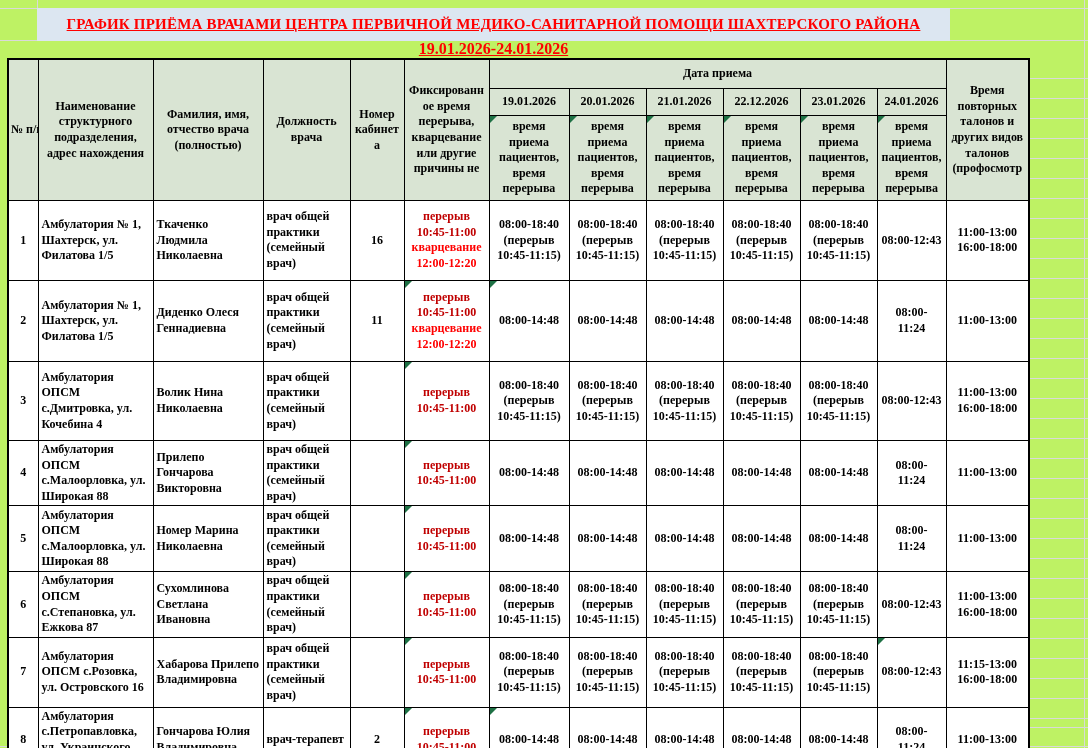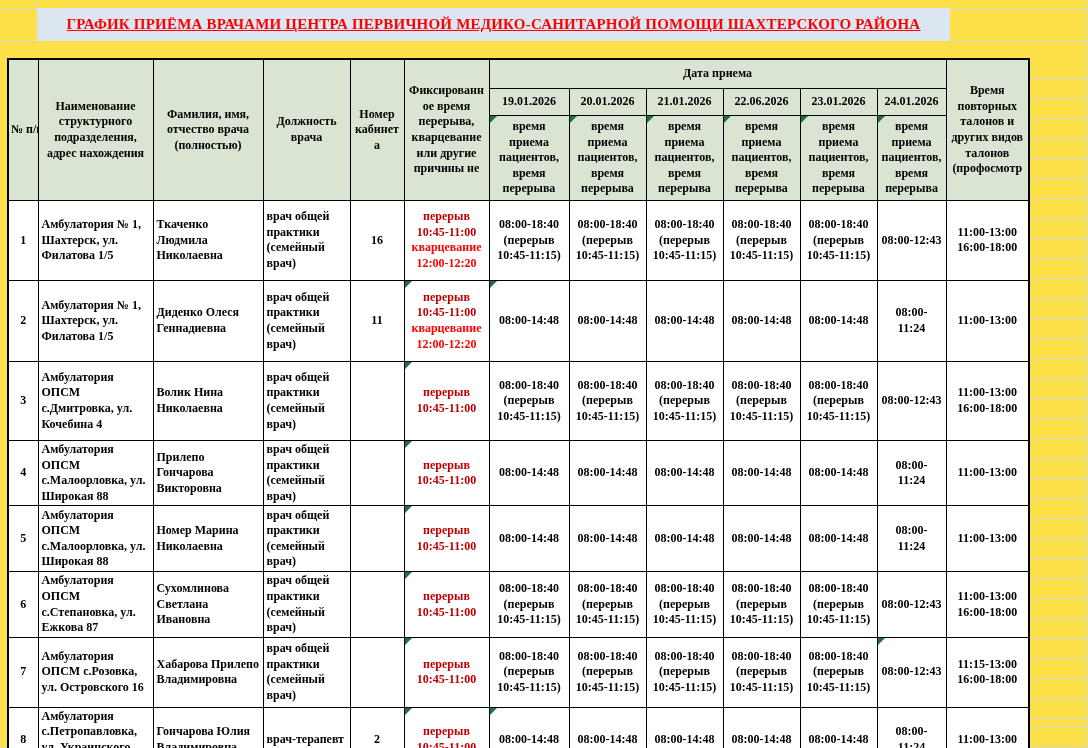--- a/index.html
+++ b/index.html
@@ -1,17 +1,17 @@
 <!DOCTYPE html>
 <html lang="ru"><head>
 <meta charset="utf-8">
 <style>
   html,body{margin:0;padding:0;background:#fff;}
   .canvas{
-    position:relative;width:1088px;height:748px;background:#fde047;
+    position:relative;width:1088px;height:748px;background:#bef264;
     font-family:"Liberation Serif","DejaVu Serif",serif;overflow:hidden;
   }
   
   .margin-grid{position:absolute;inset:0;pointer-events:none;}
   
   .title-band{
     position:absolute;left:37px;top:8px;width:913px;height:33px;
     background:#dce6f1;display:flex;align-items:center;justify-content:center;
   }
   .title-line1{
@@ -134,20 +134,21 @@
       <line x1="799.5" y1="727" x2="799.5" y2="746"></line>
       <line x1="876.5" y1="727" x2="876.5" y2="746"></line>
       <line x1="945.5" y1="727" x2="945.5" y2="746"></line>
       <line x1="1028.5" y1="727" x2="1028.5" y2="746"></line>
     </g>
   </svg>
 
   <div class="title-band">
     <span class="title-line1">ГРАФИК ПРИЁМА ВРАЧАМИ ЦЕНТРА ПЕРВИЧНОЙ МЕДИКО-САНИТАРНОЙ ПОМОЩИ ШАХТЕРСКОГО РАЙОНА</span>
   </div>
+  <div class="title-line2">19.01.2026-24.01.2026</div>
 
   <table class="schedule">
     <colgroup>
       <col style="width:30px">
         <col style="width:115px">
         <col style="width:110px">
       <col style="width:87px">
         <col style="width:54px">
         <col style="width:85px">
       <col style="width:80px">
@@ -166,21 +167,21 @@
         <th rowspan="3">Должность врача</th>
         <th rowspan="3">Номер кабинета</th>
         <th rowspan="3" class="fixed-th">Фиксированное время перерыва, кварцевание или другие причины не</th>
         <th colspan="6" class="group-th">Дата приема</th>
         <th rowspan="3" class="repeat-th">Время повторных талонов и других видов талонов (профосмотр</th>
       </tr>
       <tr>
         <th class="date-th">19.01.2026</th>
         <th class="date-th">20.01.2026</th>
         <th class="date-th">21.01.2026</th>
-        <th class="date-th">22.06.2026</th>
+        <th class="date-th">22.12.2026</th>
         <th class="date-th">23.01.2026</th>
         <th class="date-th">24.01.2026</th>
       </tr>
       <tr>
         <th class="sub-th always-tri"><span class="tri-mark"></span><span>время приема пациентов, время перерыва</span></th>
         <th class="sub-th always-tri"><span class="tri-mark"></span><span>время приема пациентов, время перерыва</span></th>
         <th class="sub-th always-tri"><span class="tri-mark"></span><span>время приема пациентов, время перерыва</span></th>
         <th class="sub-th always-tri"><span class="tri-mark"></span><span>время приема пациентов, время перерыва</span></th>
         <th class="sub-th always-tri"><span class="tri-mark"></span><span>время приема пациентов, время перерыва</span></th>
         <th class="sub-th always-tri"><span class="tri-mark"></span><span>время приема пациентов, время перерыва</span></th>

